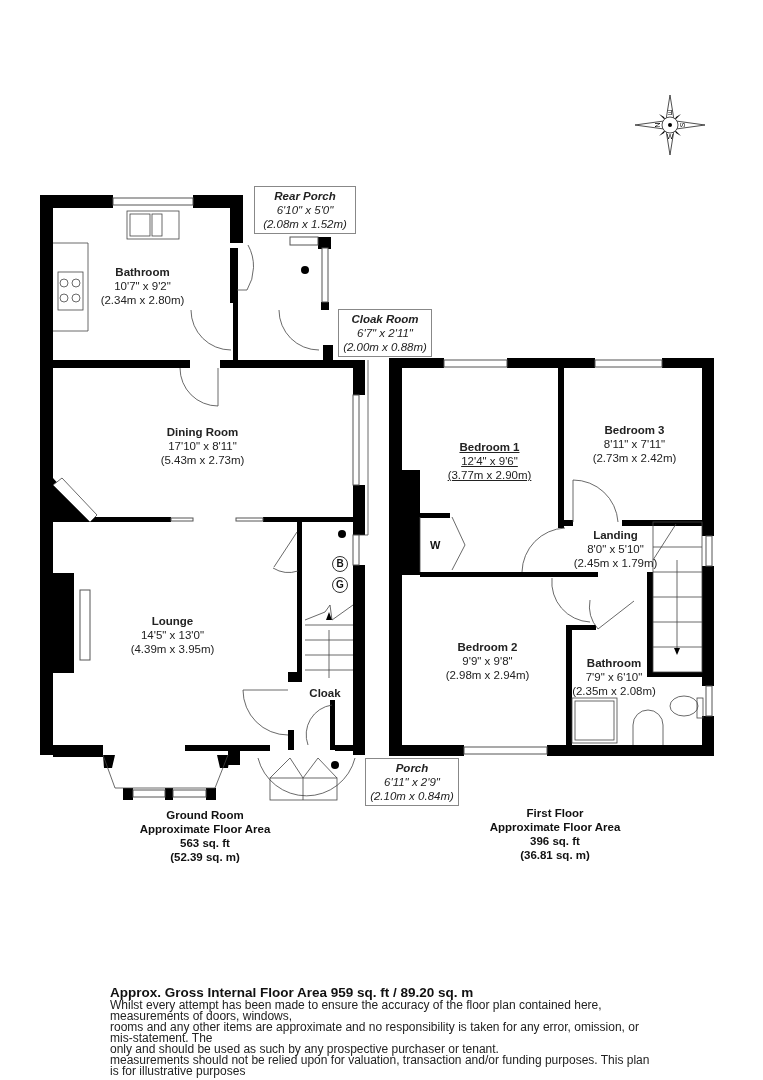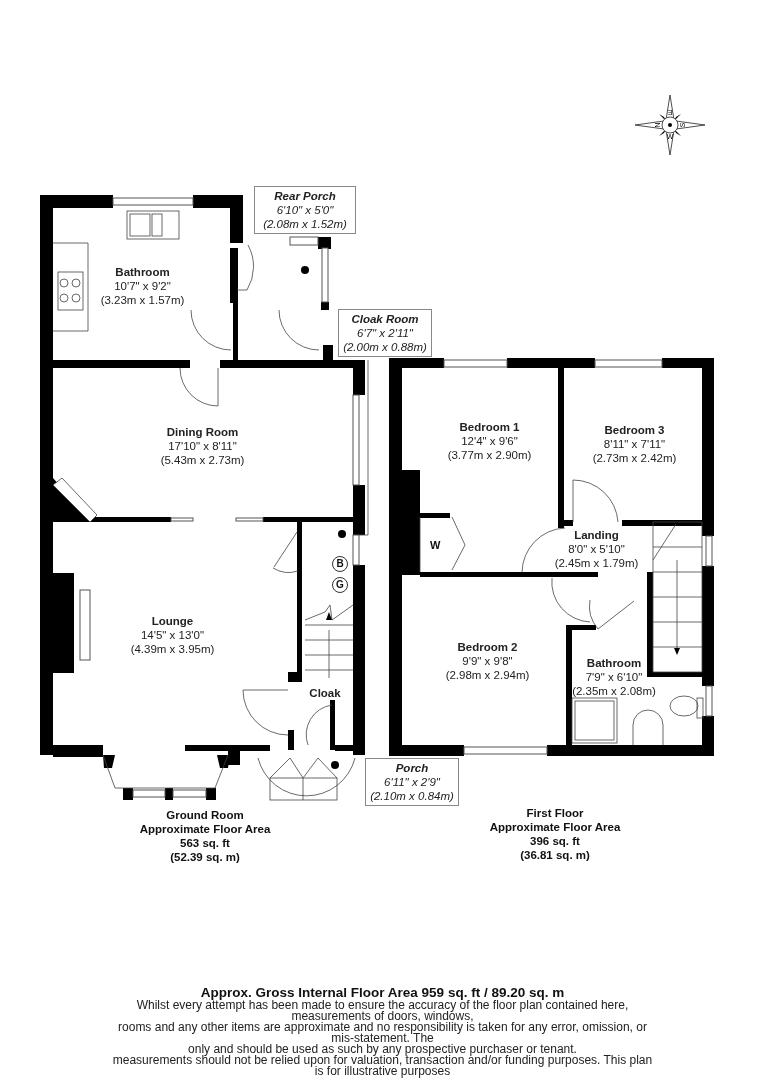--- a/index.html
+++ b/index.html
@@ -5,21 +5,21 @@
   html, body { margin: 0; padding: 0; background: #ffffff; }
   body { width: 763px; height: 1080px; position: relative; overflow: hidden;
          font-family: "Liberation Sans", sans-serif; color: #111; }
   svg.plan { position: absolute; left: 0; top: 0; }
   .lbl { position: absolute; text-align: center; font-size: 11.5px; line-height: 14px; color: #222; }
   .lbl .t { font-weight: bold; display: block; }
   .lbl span { display: block; white-space: nowrap; }
   .boxed { border: 1px solid #888; background: #fff; padding: 2px 4px; font-style: italic; }
   .area { position: absolute; text-align: center; font-weight: bold; font-size: 11.5px; line-height: 14px; }
   .area span { display: block; white-space: nowrap; }
-  .footer { position: absolute; left: 110px; top: 985px; width: 545px; text-align: center; }
+  .footer { position: absolute; left: 110px; top: 985px; width: 545px; }
   .footer .head { font-weight: bold; font-size: 13.5px; line-height: 15px; display: block; }
   .footer .disc { font-size: 12px; line-height: 11px; display: block; color: #222; }
   .circ { position: absolute; width: 14px; height: 14px; border: 1px solid #333; border-radius: 50%;
           font-size: 10px; font-weight: bold; text-align: center; line-height: 14px; background: #fff; }
   .wlbl { position: absolute; font-weight: bold; font-size: 11px; }
   .compass { position: absolute; left: 630px; top: 95px; }
 </style>
 </head>
 <body>
 
@@ -209,21 +209,21 @@
     <text x="40" y="19" font-size="7" text-anchor="middle" font-family="Liberation Sans, sans-serif" transform="rotate(180 40 17)">E</text>
     <text x="27" y="32" font-size="7" text-anchor="middle" font-family="Liberation Sans, sans-serif" transform="rotate(90 27 30)">N</text>
     <text x="53" y="32" font-size="7" text-anchor="middle" font-family="Liberation Sans, sans-serif" transform="rotate(-90 53 30)">S</text>
     <text x="40" y="44" font-size="7" text-anchor="middle" font-family="Liberation Sans, sans-serif">W</text>
   </svg>
 </div>
 
 <div class="lbl" style="left:85px; top:265px; width:115px;">
   <span class="t">Bathroom</span>
   <span>10'7" x 9'2"</span>
-  <span>(3.23m x 1.57m)</span>
+  <span>(2.34m x 2.80m)</span>
 </div>
 <div class="lbl boxed" style="left:254px; top:186px; width:92px;">
   <span class="t">Rear Porch</span>
   <span>6'10" x 5'0"</span>
   <span>(2.08m x 1.52m)</span>
 </div>
 <div class="lbl boxed" style="left:338px; top:309px; width:84px;">
   <span class="t">Cloak Room</span>
   <span>6'7" x 2'11"</span>
   <span>(2.00m x 0.88m)</span>
@@ -250,31 +250,31 @@
 <div class="circ" style="left:332px; top:556px;">B</div>
 <div class="circ" style="left:332px; top:577px;">G</div>
 
 <div class="area" style="left:120px; top:808px; width:170px;">
   <span>Ground Room</span>
   <span>Approximate Floor Area</span>
   <span>563 sq. ft</span>
   <span>(52.39 sq. m)</span>
 </div>
 
-<div class="lbl" style="left:432px; top:420px; width:115px;">
+<div class="lbl" style="left:432px; top:440px; width:115px;text-decoration:underline;">
   <span class="t">Bedroom 1</span>
   <span>12'4" x 9'6"</span>
   <span>(3.77m x 2.90m)</span>
 </div>
 <div class="lbl" style="left:577px; top:423px; width:115px;">
   <span class="t">Bedroom 3</span>
   <span>8'11" x 7'11"</span>
   <span>(2.73m x 2.42m)</span>
 </div>
-<div class="lbl" style="left:544px; top:528px; width:105px;">
+<div class="lbl" style="left:563px; top:528px; width:105px;">
   <span class="t">Landing</span>
   <span>8'0" x 5'10"</span>
   <span>(2.45m x 1.79m)</span>
 </div>
 <div class="lbl" style="left:430px; top:640px; width:115px;">
   <span class="t">Bedroom 2</span>
   <span>9'9" x 9'8"</span>
   <span>(2.98m x 2.94m)</span>
 </div>
 <div class="lbl" style="left:566px; top:656px; width:96px;">

